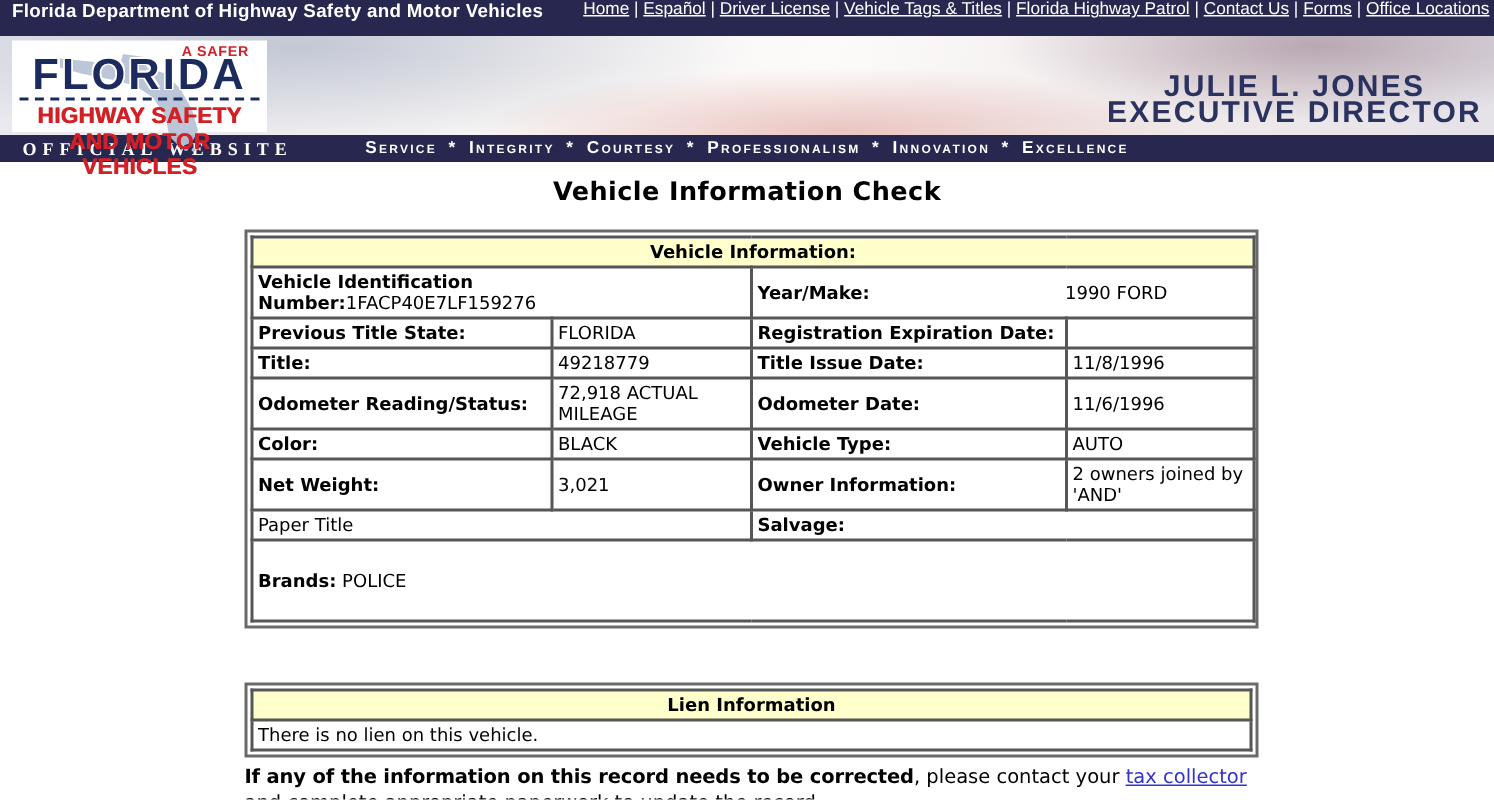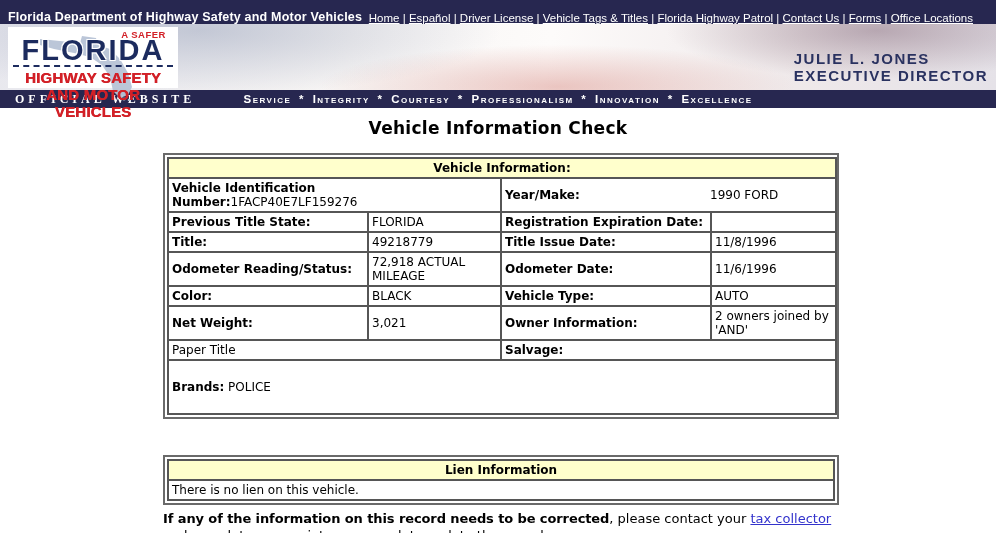--- a/index.html
+++ b/index.html
@@ -6,22 +6,22 @@
   html, body { background: #ffffff; }
   body {
     width: 996px; height: 533px;
     font-family: "DejaVu Sans", sans-serif;
     position: relative; overflow: hidden;
   }
 
   
   .topbar {
     height: 24px; background: #272750;
-    display: flex; align-items: flex-end; justify-content: space-between;
-    padding: 0 23px 0 8px;
+    display: flex; align-items: flex-start; justify-content: space-between;
+    padding: 0 3px 0 8px;
   }
   .topbar-title {
     color: #ffffff; font-weight: bold; font-size: 12.5px;
     font-family: "Liberation Sans", sans-serif; letter-spacing: 0.2px;
   }
   .topnav { font-size: 11.5px; color: #ffffff; white-space: nowrap; font-family: "Liberation Sans", sans-serif; }
   .topnav a { color: #ffffff; text-decoration: underline; cursor: pointer; }
 
   
   .header-band {
@@ -49,23 +49,23 @@
     text-shadow: -1px -1px 0 #fff, 1px -1px 0 #fff, -1px 1px 0 #fff, 1px 1px 0 #fff;
   }
   .dash-line { position: relative; z-index: 1; width: 160px; margin: 0 auto; border-top: 2px dashed #1c2b5e; }
   .logo-tagline {
     position: relative; z-index: 1; margin-top: 2px;
     color: #d22027; font-weight: bold; font-size: 15px;
     font-family: "Liberation Sans", sans-serif; letter-spacing: 0.2px;
     text-shadow: 0.5px 0 0 #d22027;
   }
   .director {
-    position: absolute; right: 8px; top: 26px; text-align: left;
+    position: absolute; right: 8px; top: 26px; text-align: center;
     color: #2a3260; font-weight: bold; font-family: "Liberation Sans", sans-serif;
-    font-size: 15px; line-height: 17px; letter-spacing: 1.5px; z-index: 2; margin-left: 24px;
+    font-size: 20px; line-height: 17px; letter-spacing: 1.5px; z-index: 2; margin-left: 24px;
   }
 
   
   .motto-bar {
     height: 18px; background: #272750; position: relative;
     display: flex; align-items: center;
   }
   .official {
     color: #ffffff; font-weight: bold; font-size: 12px;
     font-family: Liberation Serif, serif; letter-spacing: 4px;

